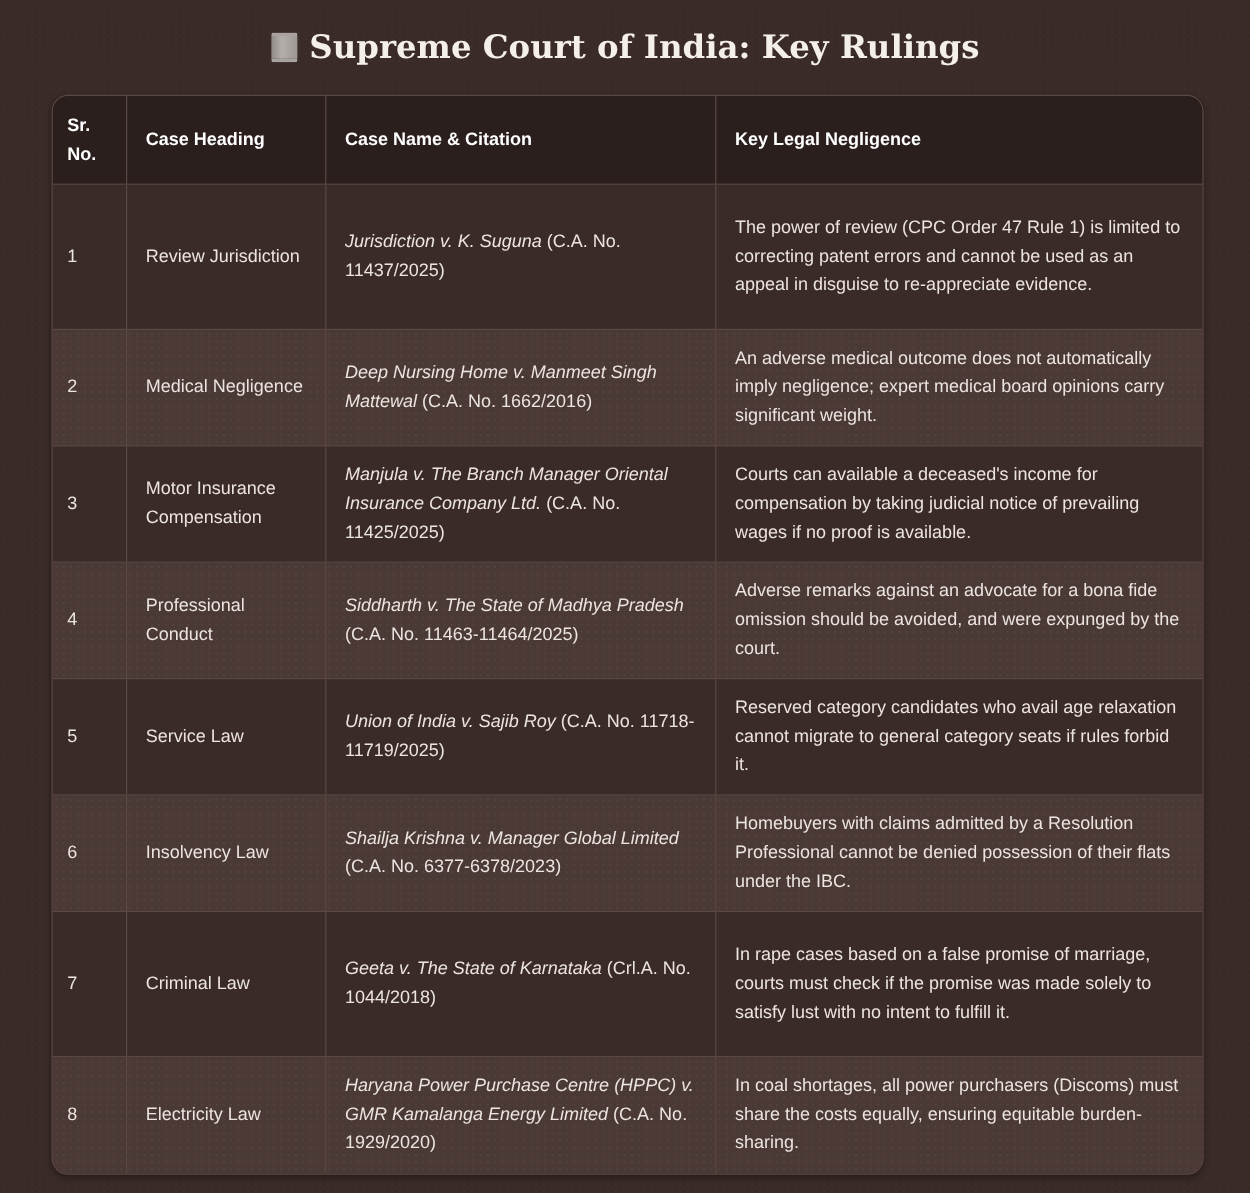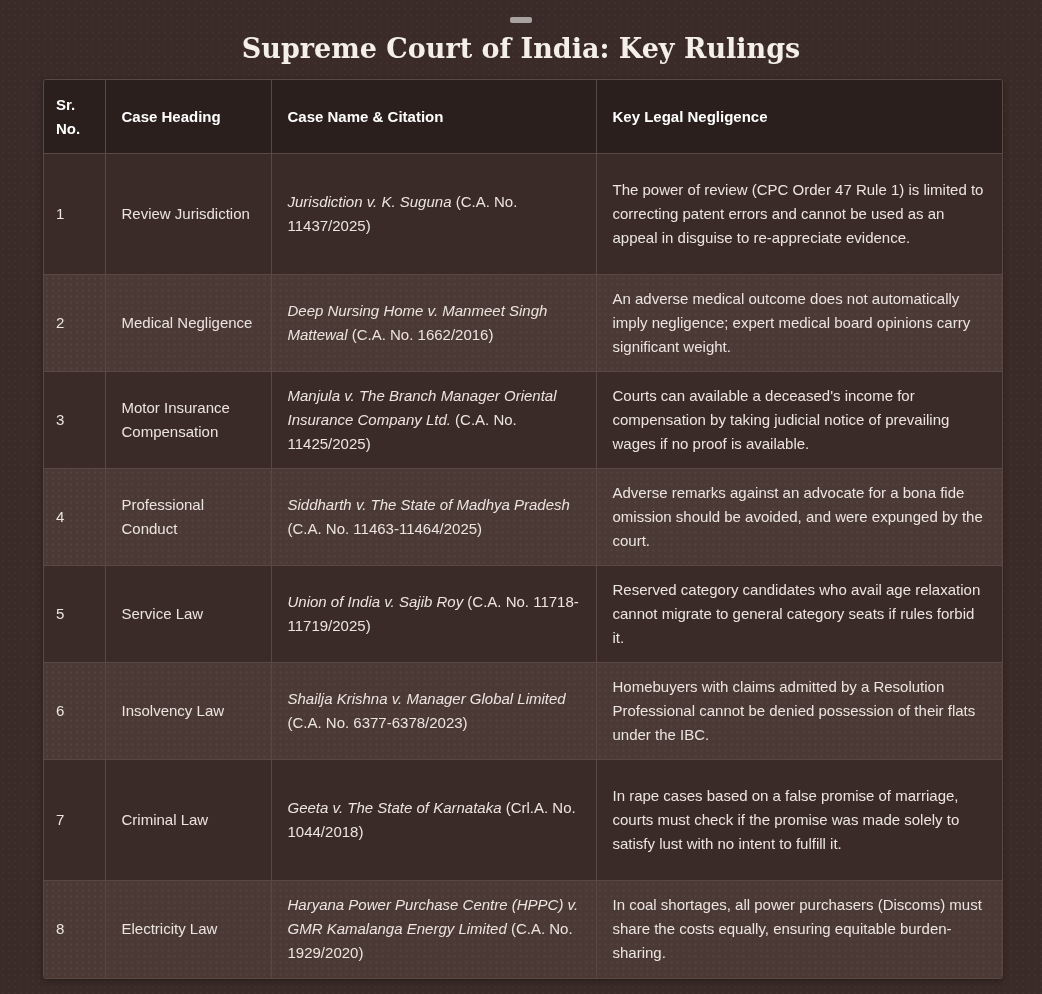--- a/index.html
+++ b/index.html
@@ -9,31 +9,31 @@
     background-image: radial-gradient(rgba(255,255,255,0.025) 1px, transparent 1px);
     background-size: 6px 6px;
     font-family: "Liberation Sans", sans-serif;
     color: #ece4df;
   }
   .title {
     margin: 0; padding-top: 17px; height: 44px;
     text-align: center;
     font-family: "DejaVu Serif", serif;
     font-weight: bold; font-size: 27px; color: #f5efe9;
-    display: flex; align-items: center; gap: 10px; flex-direction: column;
+    display: flex; align-items: center; justify-content: center; gap: 10px;
   }
   .scroll-icon {
     display: inline-block; width: 22px; height: 25px;
     background: linear-gradient(90deg,#8f8a86,#b4afaa 40%,#9c9792);
     border-top: 3px solid #a8a39e; border-bottom: 3px solid #a8a39e;
     box-sizing: border-box; border-radius: 2px;
   }
   .table-wrap {
     position: absolute; left: 43px; top: 79px; width: 958px;
-    border: 1px solid #5a4843; border-radius: 3px; overflow: hidden;
+    border: 1px solid #5a4843; border-radius: 14px; overflow: hidden;
     box-shadow: 0 2px 6px rgba(0,0,0,0.35);
   }
   table { width: 100%; border-collapse: collapse; table-layout: fixed; }
   th, td {
     border-right: 1px solid #5a4843; border-bottom: 1px solid #5a4843;
     text-align: left; vertical-align: middle;
     font-size: 15px; line-height: 24px;
   }
   th:last-child, td:last-child { border-right: none; }
   tr:last-child td { border-bottom: none; }

